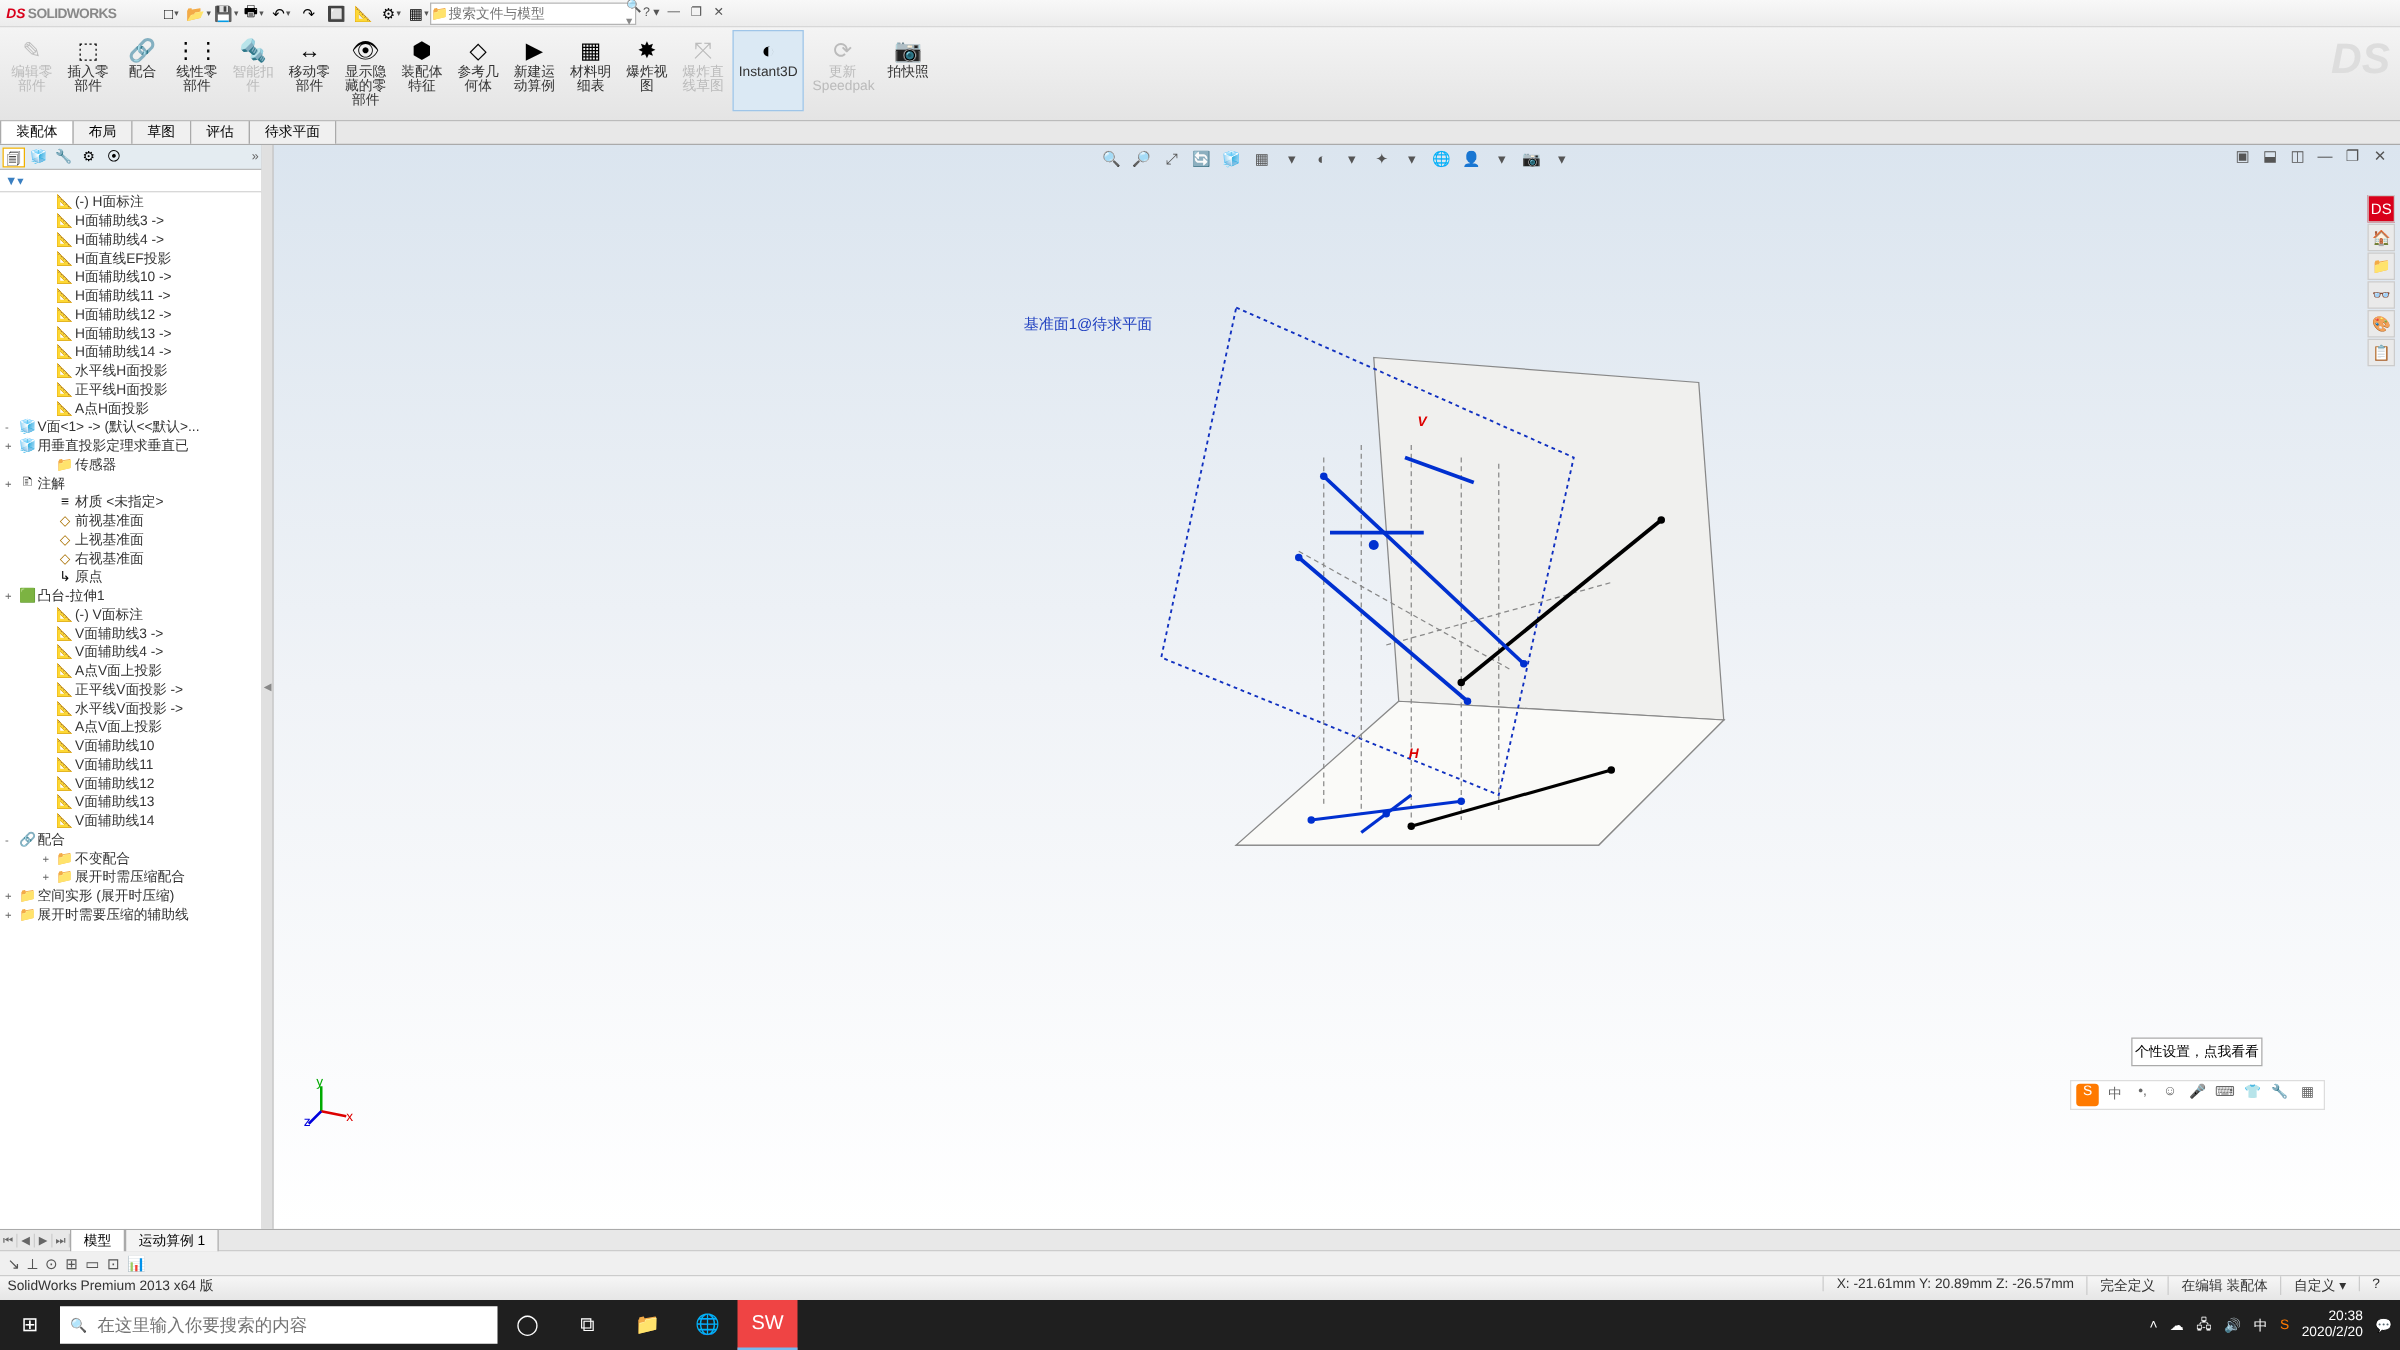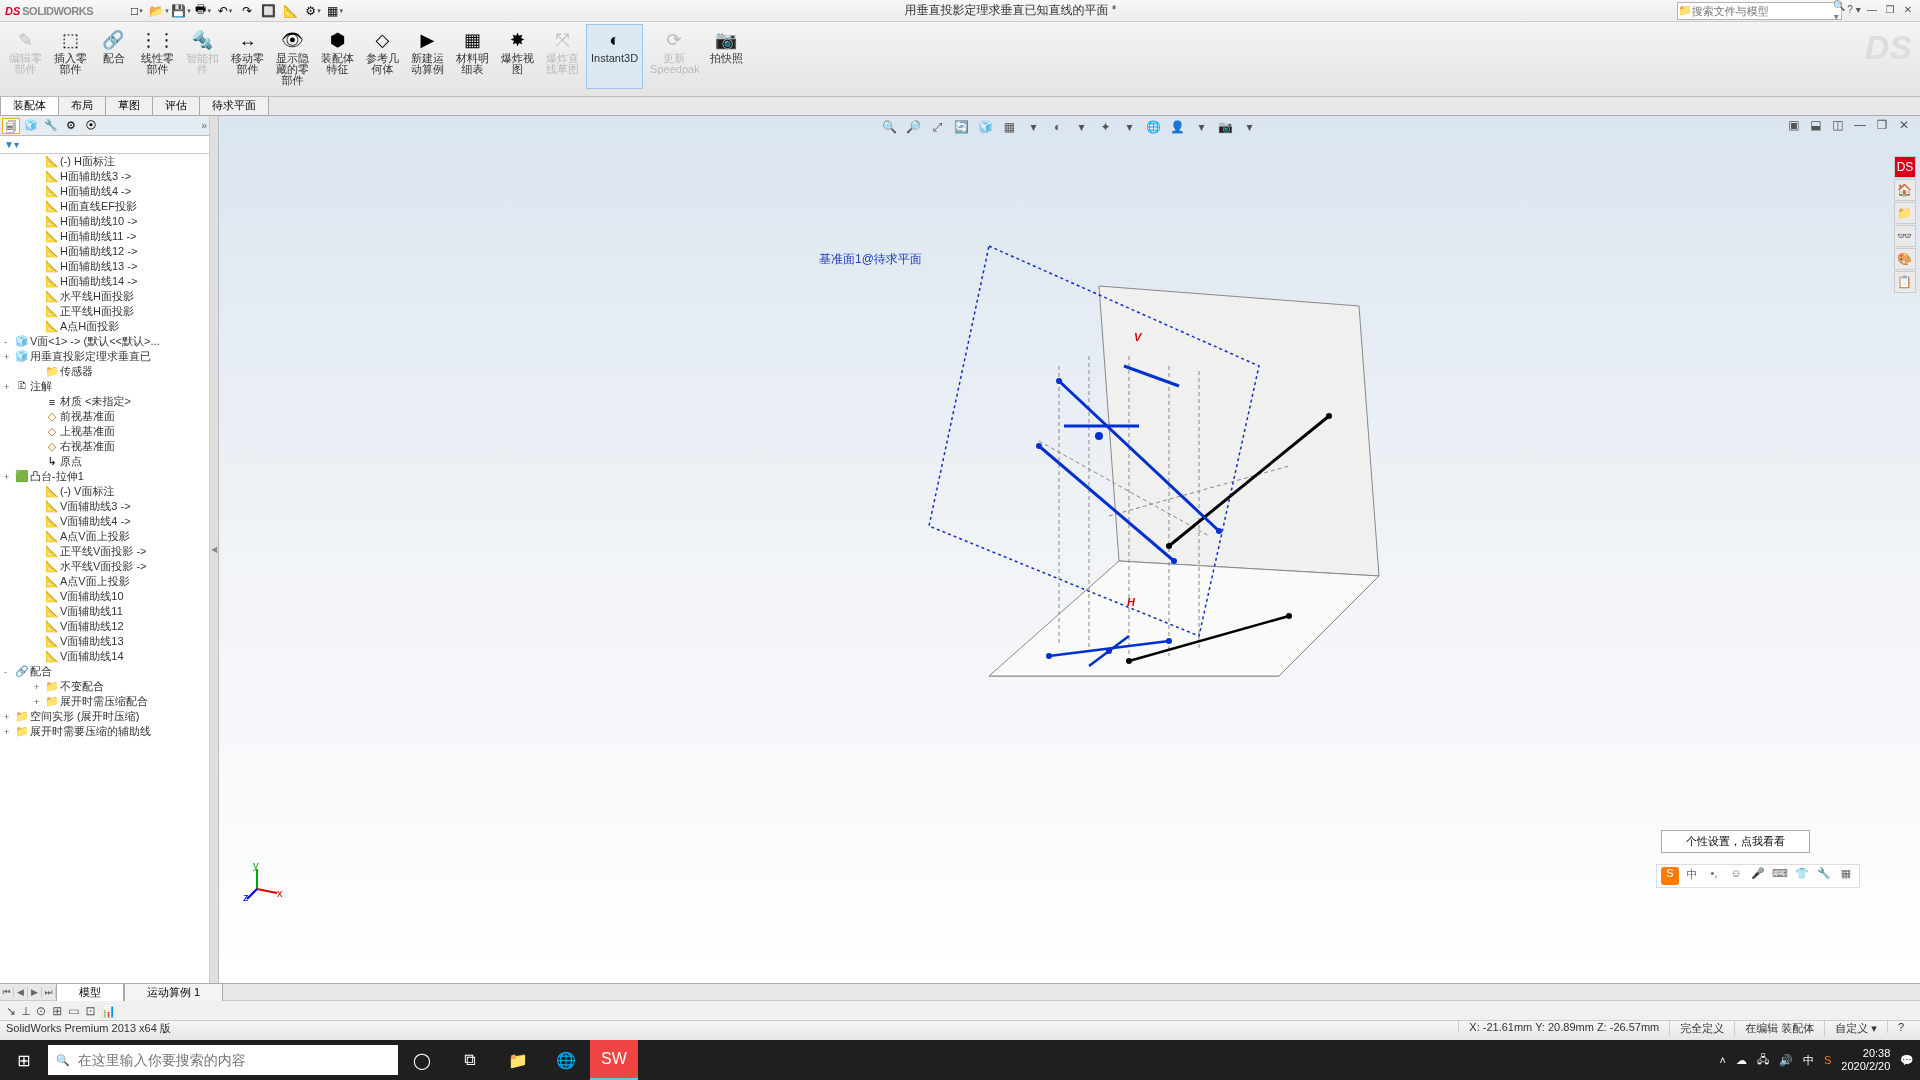--- a/index.html
+++ b/index.html
@@ -72,32 +72,32 @@
 .win-split { position: absolute; top: 2px; right: 6px; display: flex; gap: 2px; }
 
 .sketch-label { position: absolute; top: 135px; left: 600px; color: #2040c0; font-size: 12px; }
 
 .triad { position: absolute; bottom: 80px; left: 24px; width: 40px; height: 40px; }
 
 .side-toolbar { position: absolute; top: 40px; right: 2px; width: 24px; display: flex; flex-direction: column; gap: 1px; }
 .side-btn { width: 22px; height: 22px; background: #eaeaea; border: 1px solid #ccc; font-size: 12px; text-align: center; line-height: 20px; cursor: pointer; }
 .side-btn.sw { background: #d9001b; color: #fff; }
 
-.tooltip { position: absolute; bottom: 130px; right: 110px; background: #fff; border: 1px solid #aaa; padding: 3px 24px; font-size: 11px; }
+.tooltip { position: absolute; bottom: 130px; right: 110px; background: #fff; border: 1px solid #aaa; padding: 3px 2px; font-size: 11px; }
 
 .ime-bar { position: absolute; bottom: 95px; right: 60px; display: flex; gap: 4px; align-items: center; background: #fff; border: 1px solid #ddd; padding: 2px 4px; }
 .ime-bar .si { width: 18px; height: 18px; font-size: 11px; text-align: center; color: #666; }
 .ime-bar .sogou { background: #ff7a00; color: #fff; border-radius: 3px; }
 
 
 .bottom-area { border-top: 1px solid #aaa; background: #e8e8e8; }
 .btabs { height: 16px; display: flex; align-items: center; }
 .btab-nav { display: flex; }
 .btab-nav span { width: 14px; text-align: center; font-size: 9px; color: #666; cursor: pointer; border-right: 1px solid #ccc; }
-.btab { padding: 1px 22px; border: 1px solid #aaa; border-bottom: none; background: #f4f4f4; font-size: 11px; cursor: pointer; }
+.btab { padding: 1px 10px; border: 1px solid #aaa; border-bottom: none; background: #f4f4f4; font-size: 11px; cursor: pointer; }
 .btab.active { background: #fff; }
 
 .sketch-toolbar { height: 20px; display: flex; align-items: center; gap: 6px; padding: 0 6px; background: #f0f0f0; border-top: 1px solid #ccc; }
 .sk-btn { font-size: 12px; color: #555; cursor: pointer; }
 
 
 .status { height: 20px; background: linear-gradient(to bottom,#f6f6f6,#e6e6e6); display: flex; align-items: flex-start; border-top: 1px solid #ccc; font-size: 11px; color: #333; padding: 0 6px; }
 .status .spacer { flex: 1; }
 .status .cell { padding: 0 10px; border-left: 1px solid #ccc; }
 
@@ -127,21 +127,20 @@
     <span class="qat-btn drop">📂</span>
     <span class="qat-btn drop">💾</span>
     <span class="qat-btn drop">🖶</span>
     <span class="qat-btn drop">↶</span>
     <span class="qat-btn">↷</span>
     <span class="qat-btn">🔲</span>
     <span class="qat-btn">📐</span>
     <span class="qat-btn drop">⚙</span>
     <span class="qat-btn drop">▦</span>
   </div>
-  <div class="title-text">用垂直投影定理求垂直已知直线的平面 *</div>
   <div class="search-box">
     <span class="folder">📁</span>
     <input placeholder="搜索文件与模型" style="">
     <span class="mag">🔍▾</span>
   </div>
   <div class="win-controls">
     <span class="win-btn">? ▾</span>
     <span class="win-btn">—</span>
     <span class="win-btn">❐</span>
     <span class="win-btn">✕</span>

